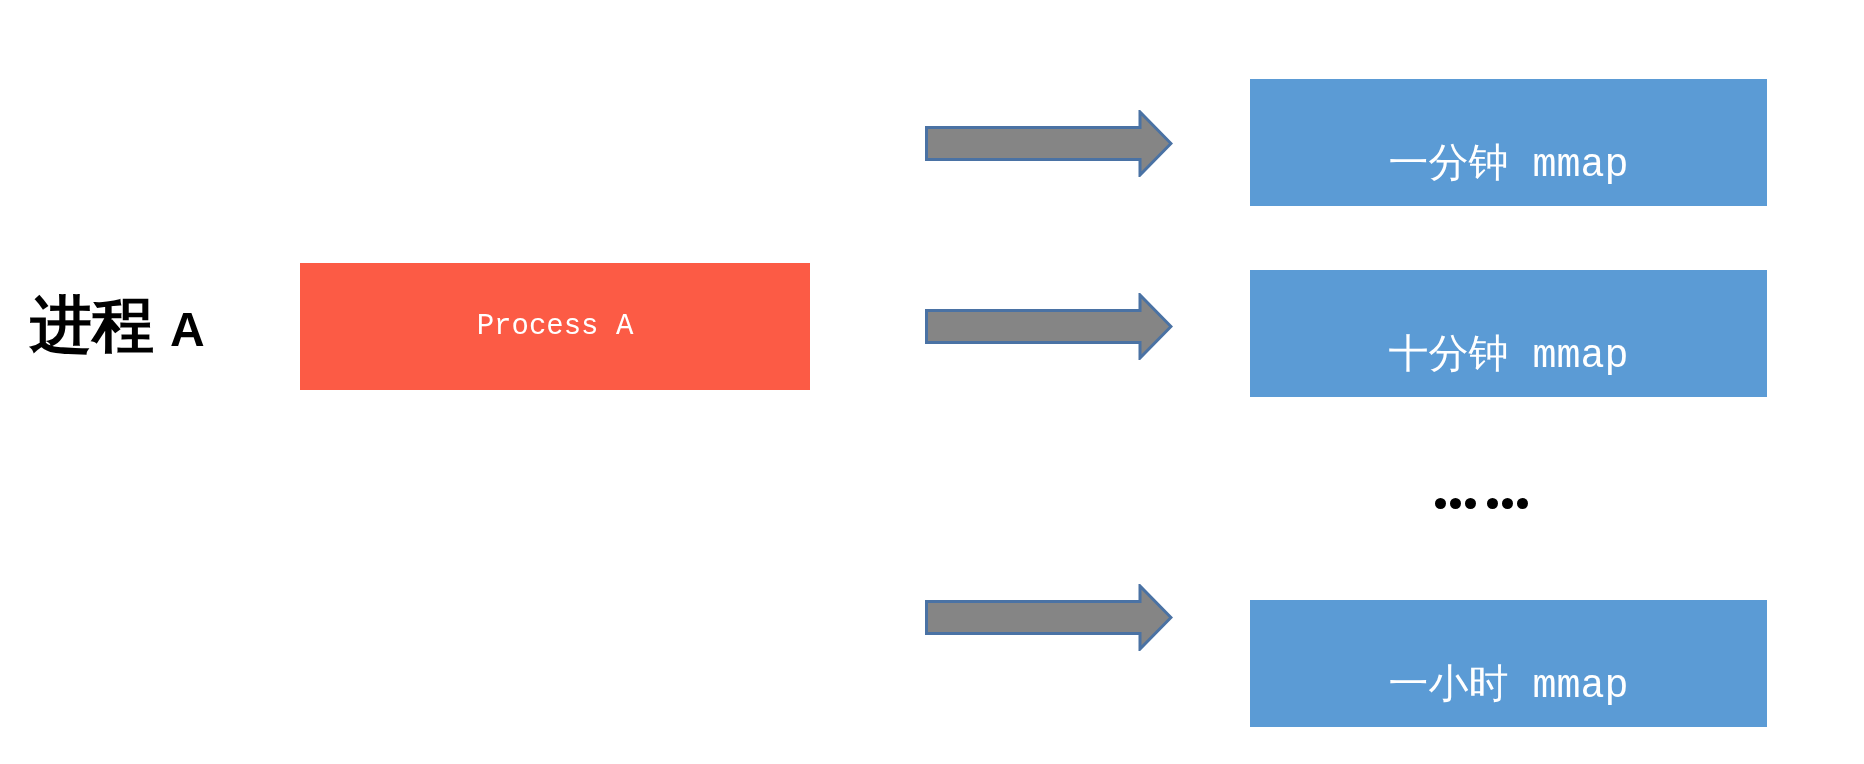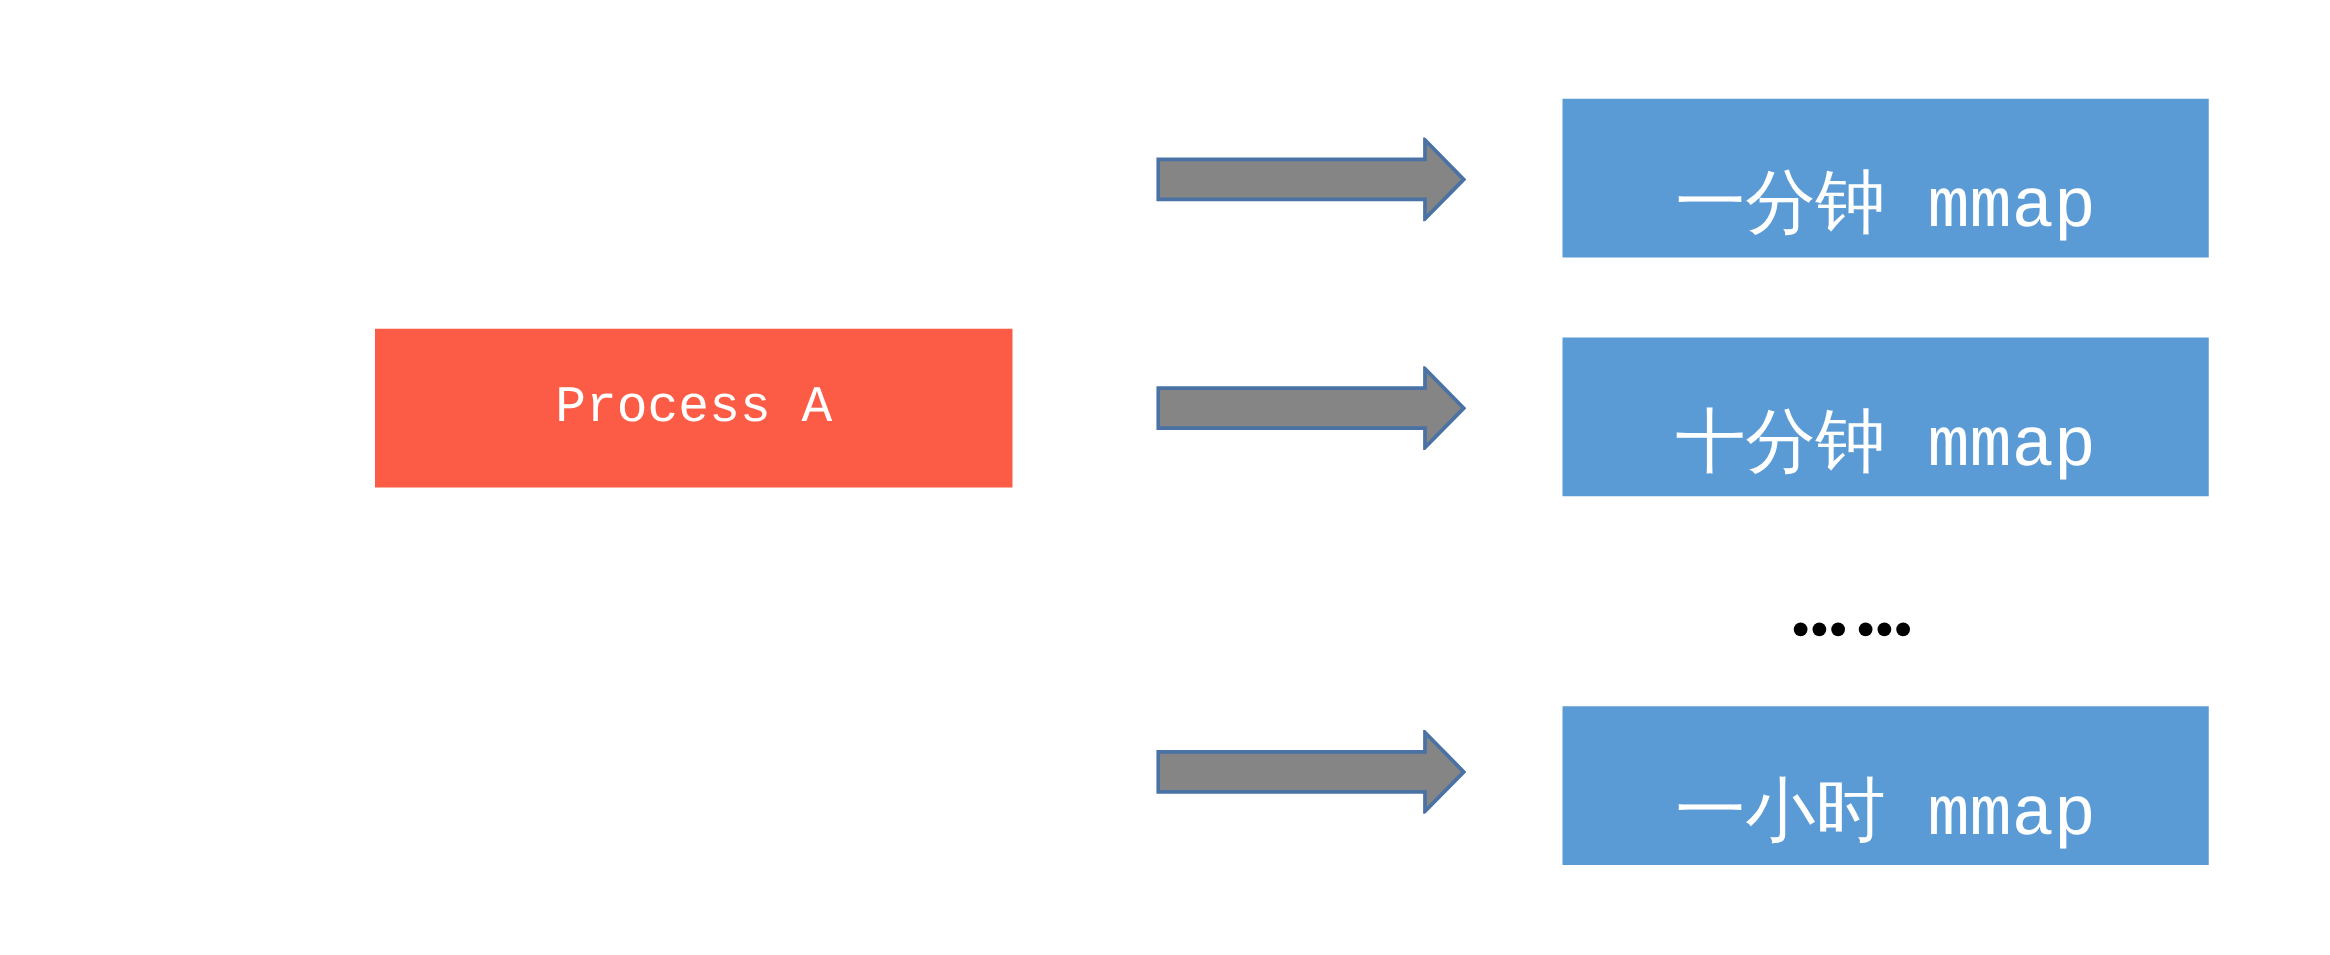--- a/index.html
+++ b/index.html
@@ -48,39 +48,39 @@
     top: 263px;
     width: 510px;
     height: 127px;
     background: var(--box-red);
     display: flex;
     align-items: center;
     justify-content: center;
   }
   .proc-box .proc-text {
     font-family: "Liberation Mono", "DejaVu Sans Mono", monospace;
-    font-size: 41px;
+    font-size: 29px;
     color: var(--box-text);
   }
   .mmap-box {
     position: absolute;
     left: 1250px;
     width: 517px;
     height: 127px;
     background: var(--box-blue);
     display: flex;
     align-items: center;
     justify-content: center;
   }
   .mmap-box.row-1 { top: 79px; }
   .mmap-box.row-2 { top: 270px; }
-  .mmap-box.row-3 { top: 565px; }
+  .mmap-box.row-3 { top: 600px; }
   .mmap-box .mmap-text {
     font-family: "Liberation Mono", "DejaVu Sans Mono", "Liberation Serif", serif;
-    font-size: 56px;
+    font-size: 40px;
     color: var(--box-text);
     white-space: nowrap;
     margin-top: 40px;
   }
   .arrow {
     position: absolute;
     left: 925px;
     width: 248px;
     height: 67px;
   }
@@ -112,20 +112,23 @@
   }
   .dots-row .dot:last-child {
     margin-right: 0;
   }
 </style>
 </head>
 <body>
 
 <div class="stage">
 
+  <div class="left-label">
+    <span class="cjk">进程</span><span class="latin">A</span>
+  </div>
 
   <div class="proc-box">
     <span class="proc-text">Process A</span>
   </div>
 
   <svg class="arrow row-1" viewBox="0 0 248 67">
     <polygon points="1.5,17.5 215,17.5 215,2 246,33.5 215,65 215,49.5 1.5,49.5"></polygon>
   </svg>
   <svg class="arrow row-2" viewBox="0 0 248 67">
     <polygon points="1.5,17.5 215,17.5 215,2 246,33.5 215,65 215,49.5 1.5,49.5"></polygon>

